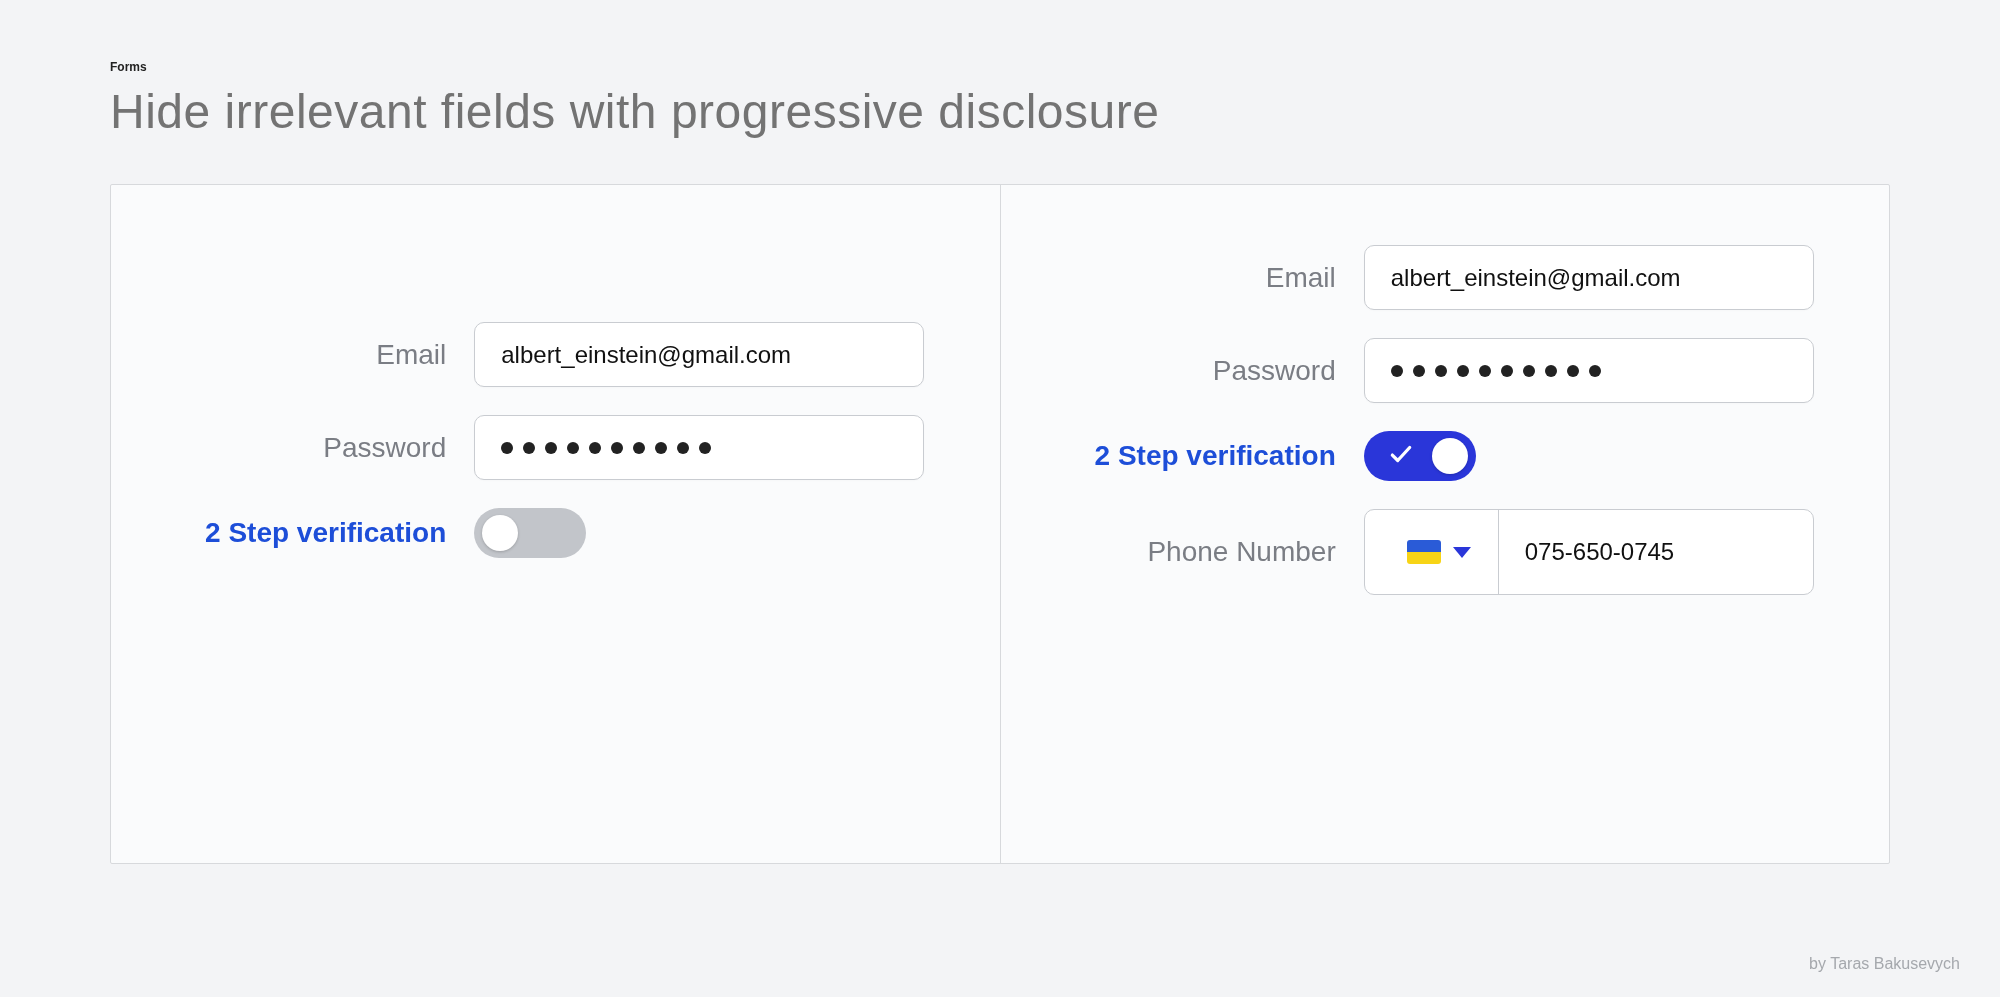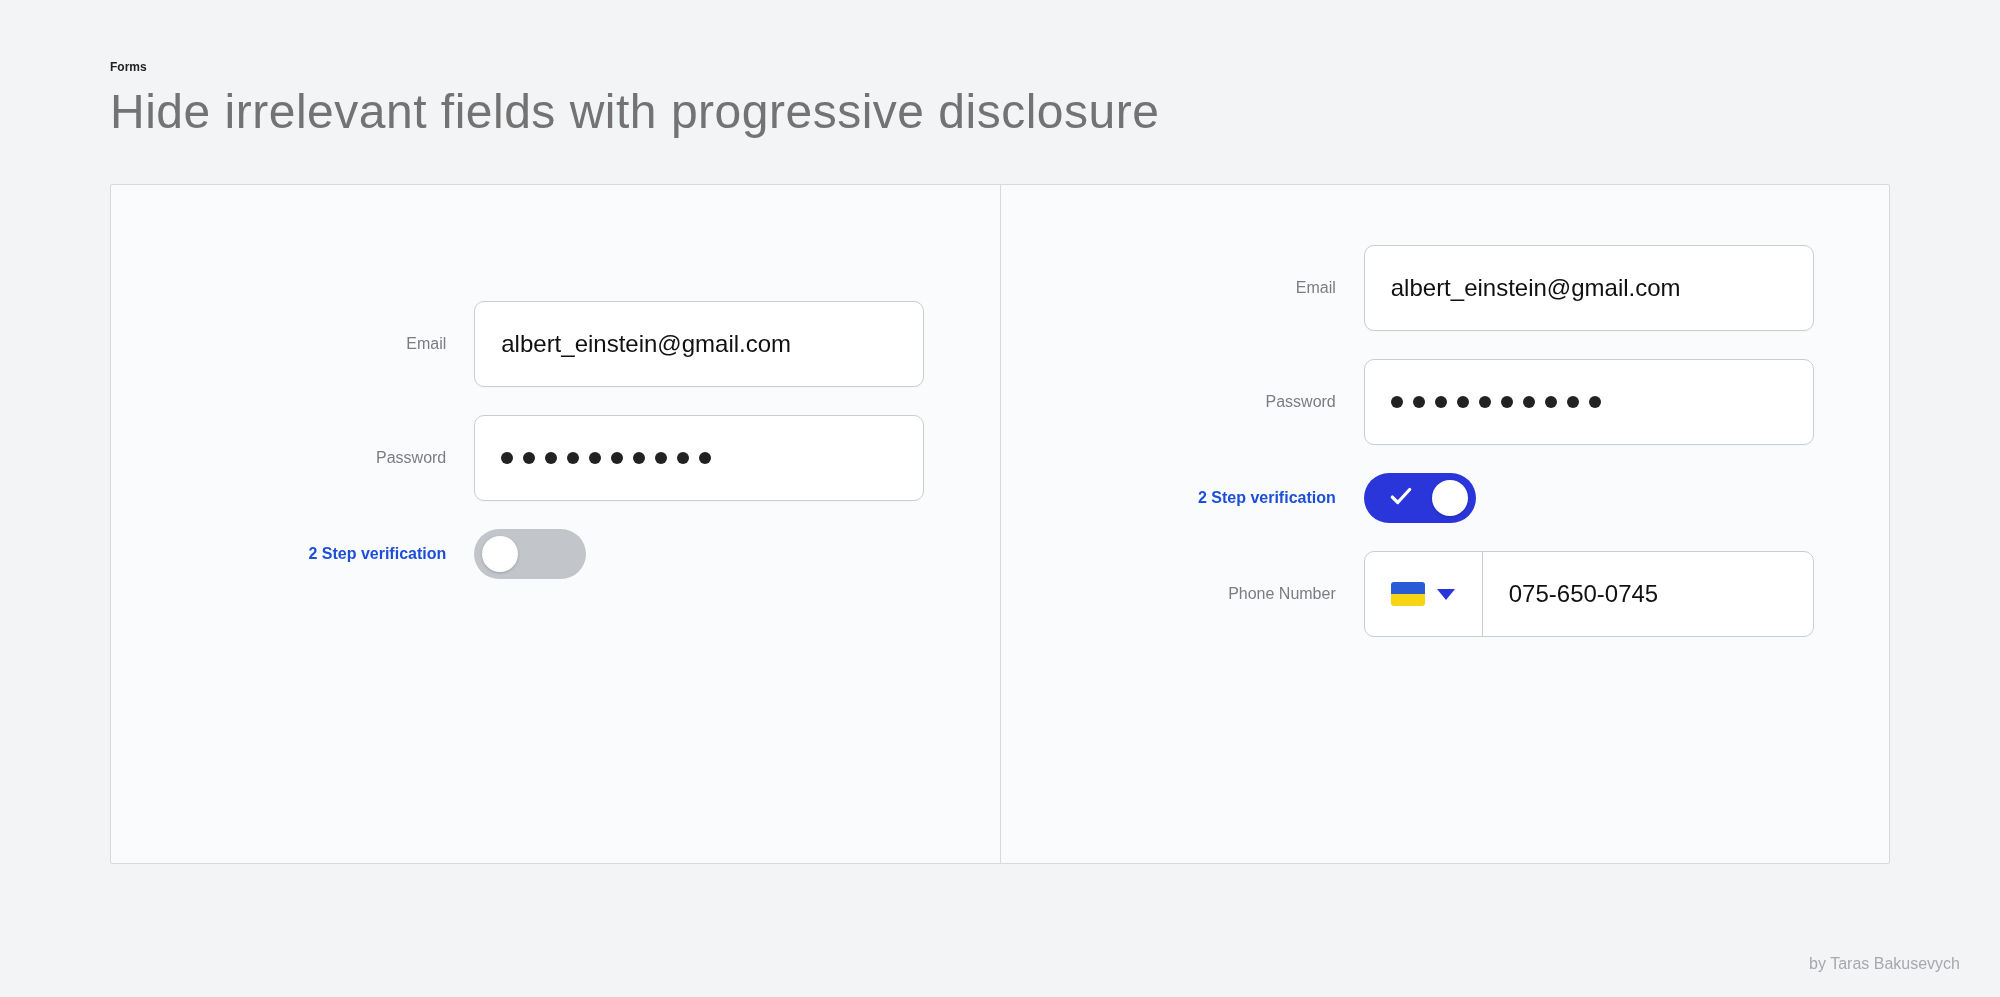--- a/index.html
+++ b/index.html
@@ -51,31 +51,31 @@
   }
   .form-row {
     display: flex;
     align-items: center;
     gap: 28px;
     margin-bottom: 28px;
   }
   .field-label {
     width: 260px;
     text-align: right;
-    font-size: 16px;
+    font-size: 28px;
     color: #7a7d84;
   }
   .field-label.strong {
     font-weight: 700;
     color: #1d4ed8;
     text-align: right;
   }
   .field-input {
     width: 450px;
-    height: 86px;
+    height: 65px;
     border: 1px solid #c9ccd1;
     border-radius: 10px;
     background: #fff;
     font-size: 24px;
     padding: 0 26px;
     display: flex;
     align-items: center;
     color: #111;
     box-shadow: 0 1px 2px rgba(0,0,0,0.02);
   }
@@ -135,20 +135,21 @@
   }
   
   .phone-group {
     display: flex;
     width: 450px;
     height: 86px;
     border: 1px solid #c9ccd1;
     border-radius: 10px;
     background: #fff;
     overflow: hidden;
+    padding-left: 16px;
   }
   .country-picker {
     width: 118px;
     border-right: 1px solid #c9ccd1;
     display: flex;
     align-items: center;
     justify-content: center;
     gap: 12px;
     position: relative;
   }

